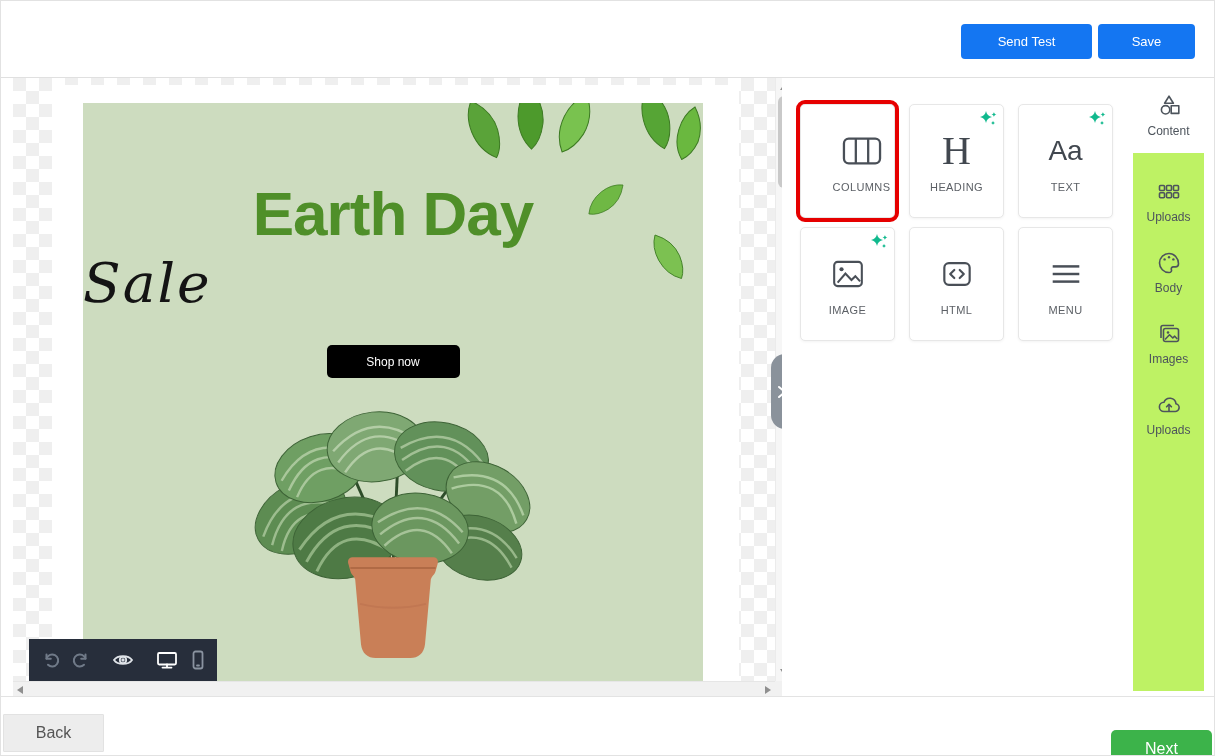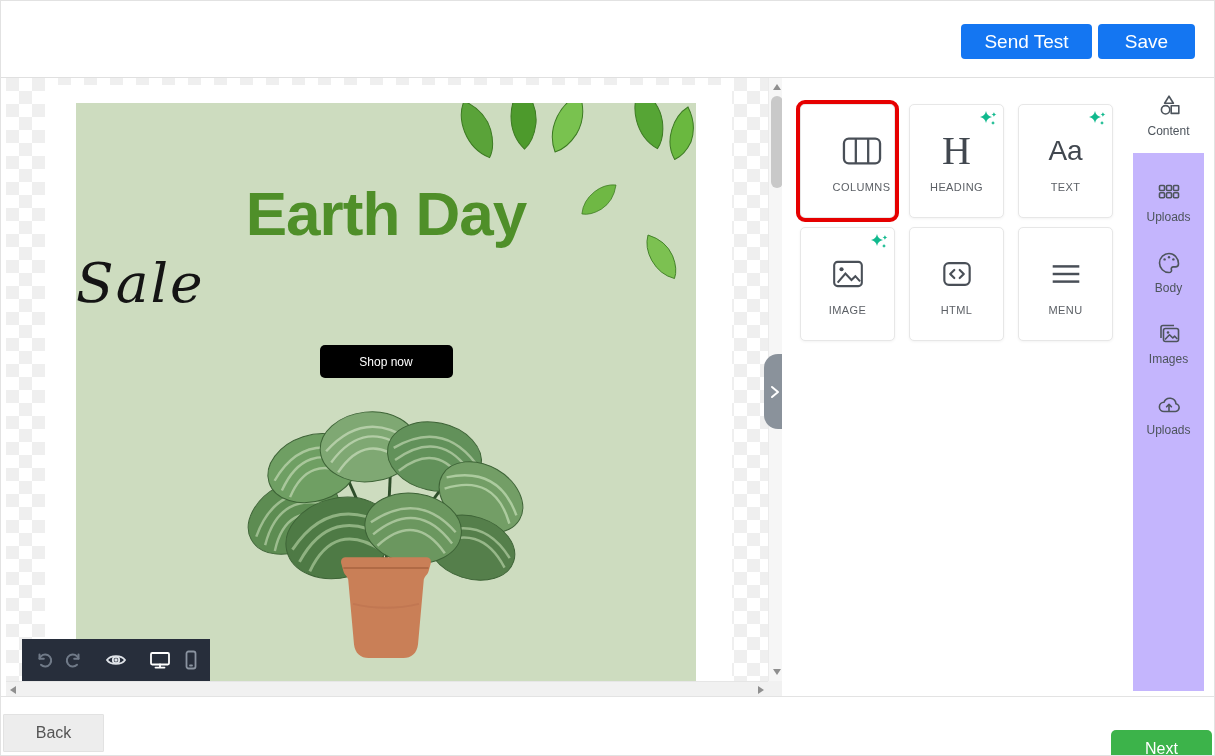--- a/index.html
+++ b/index.html
@@ -5,27 +5,27 @@
   * { margin:0; padding:0; box-sizing:border-box; }
   html,body { background:#fff; }
   .page {
     position:relative; width:1215px; height:756px; overflow:hidden;
     background:#fff; border:1px solid #e2e2e2;
     font-family:"Liberation Sans", sans-serif;
   }
   
   .header { position:absolute; top:0; left:0; right:0; height:77px; background:#fff; border-bottom:1px solid #e0e0e0; }
   .hbtn { position:absolute; top:23px; height:35px; border:none; border-radius:4px;
-          background:#1476f2; color:#fff; font-size:19px; font-family:inherit; cursor:pointer; }
+          background:#1476f2; color:#fff; font-size:13px; font-family:inherit; cursor:pointer; }
   .btn-sendtest { right:122px; width:131px; }
   .btn-save { right:19px; width:97px; }
   
   .main { position:absolute; top:77px; left:0; width:1215px; height:620px; }
   
-  .canvas { position:absolute; left:5px; top:0; width:780px; height:620px; overflow:hidden;
+  .canvas { position:absolute; left:12px; top:0; width:780px; height:620px; overflow:hidden;
     border-right:1px solid #dfdfdf;
     background:repeating-conic-gradient(#ffffff 0% 25%, #efefef 0% 50%);
     background-size:26px 26px; }
   .email-page { position:absolute; left:39px; top:7px; width:687px; height:613px; background:#fff; }
   .hero { position:absolute; left:31px; right:36px; top:18px; bottom:0; background:#cddcbf; overflow:hidden; }
   .deco-leaves { position:absolute; top:-10px; right:-8px; width:300px; height:200px; }
   .hero-heading { margin-top:78px; text-align:center; font-size:62px; line-height:1.05; font-weight:bold;
                   color:#4f8f29; letter-spacing:-1px; }
   .hero-sale { margin-top:6px; text-align:left; font-family:"DejaVu Serif", serif; font-style:italic;
                font-size:55px; line-height:1.15; color:#141414; letter-spacing:2px; }
@@ -56,21 +56,21 @@
   .tile { position:relative; width:95px; height:114px; background:#fff; border:1px solid #e7e7e7; border-radius:5px;
           box-shadow:0 1px 3px rgba(0,0,0,.05); cursor:pointer;
           display:flex; flex-direction:column; align-items:center; }
   .tile.selected { outline:4px solid #e60000;padding-left:28px; }
   .tile-iconbox { height:44px; margin-top:24px; display:flex; align-items:center; justify-content:center; }
   .tile-label { margin-top:8px; font-size:11px; color:#5c6066; letter-spacing:.4px; }
   .glyph-serif { font-family:"Liberation Serif", serif; font-size:40px; line-height:1; color:#41474f; }
   .glyph-sans { font-size:28px; line-height:1; color:#41474f; }
   .sparkle { position:absolute; top:5px; right:6px; }
   
-  .rail { position:absolute; left:1132px; top:0; width:71px; height:613px; background:#c4b5fd; }
+  .rail { position:absolute; left:1132px; top:0; width:71px; height:613px; background:#bef264; }
   .rail-tab { height:71px; display:flex; flex-direction:column; align-items:center; justify-content:center; gap:5px;
               color:#4d545c; font-size:12px; cursor:pointer; }
   .rail-tab.active { height:75px; margin-bottom:13px; background:#fff; }
   
   .footer { position:absolute; bottom:0; left:0; right:0; height:59px; background:#fff; border-top:1px solid #e3e3e3; }
   .btn-back { position:absolute; left:2px; top:17px; width:101px; height:38px; background:#ededed;
               border:1px solid #e2e2e2; border-radius:1px; color:#555; font-size:16px; font-family:inherit; cursor:pointer; }
   .btn-next { position:absolute; right:2px; top:33px; width:101px; height:38px; background:#3cb34a;
               border:none; border-radius:5px; color:#fff; font-size:16px; font-family:inherit; cursor:pointer; }
   svg { display:block; }

